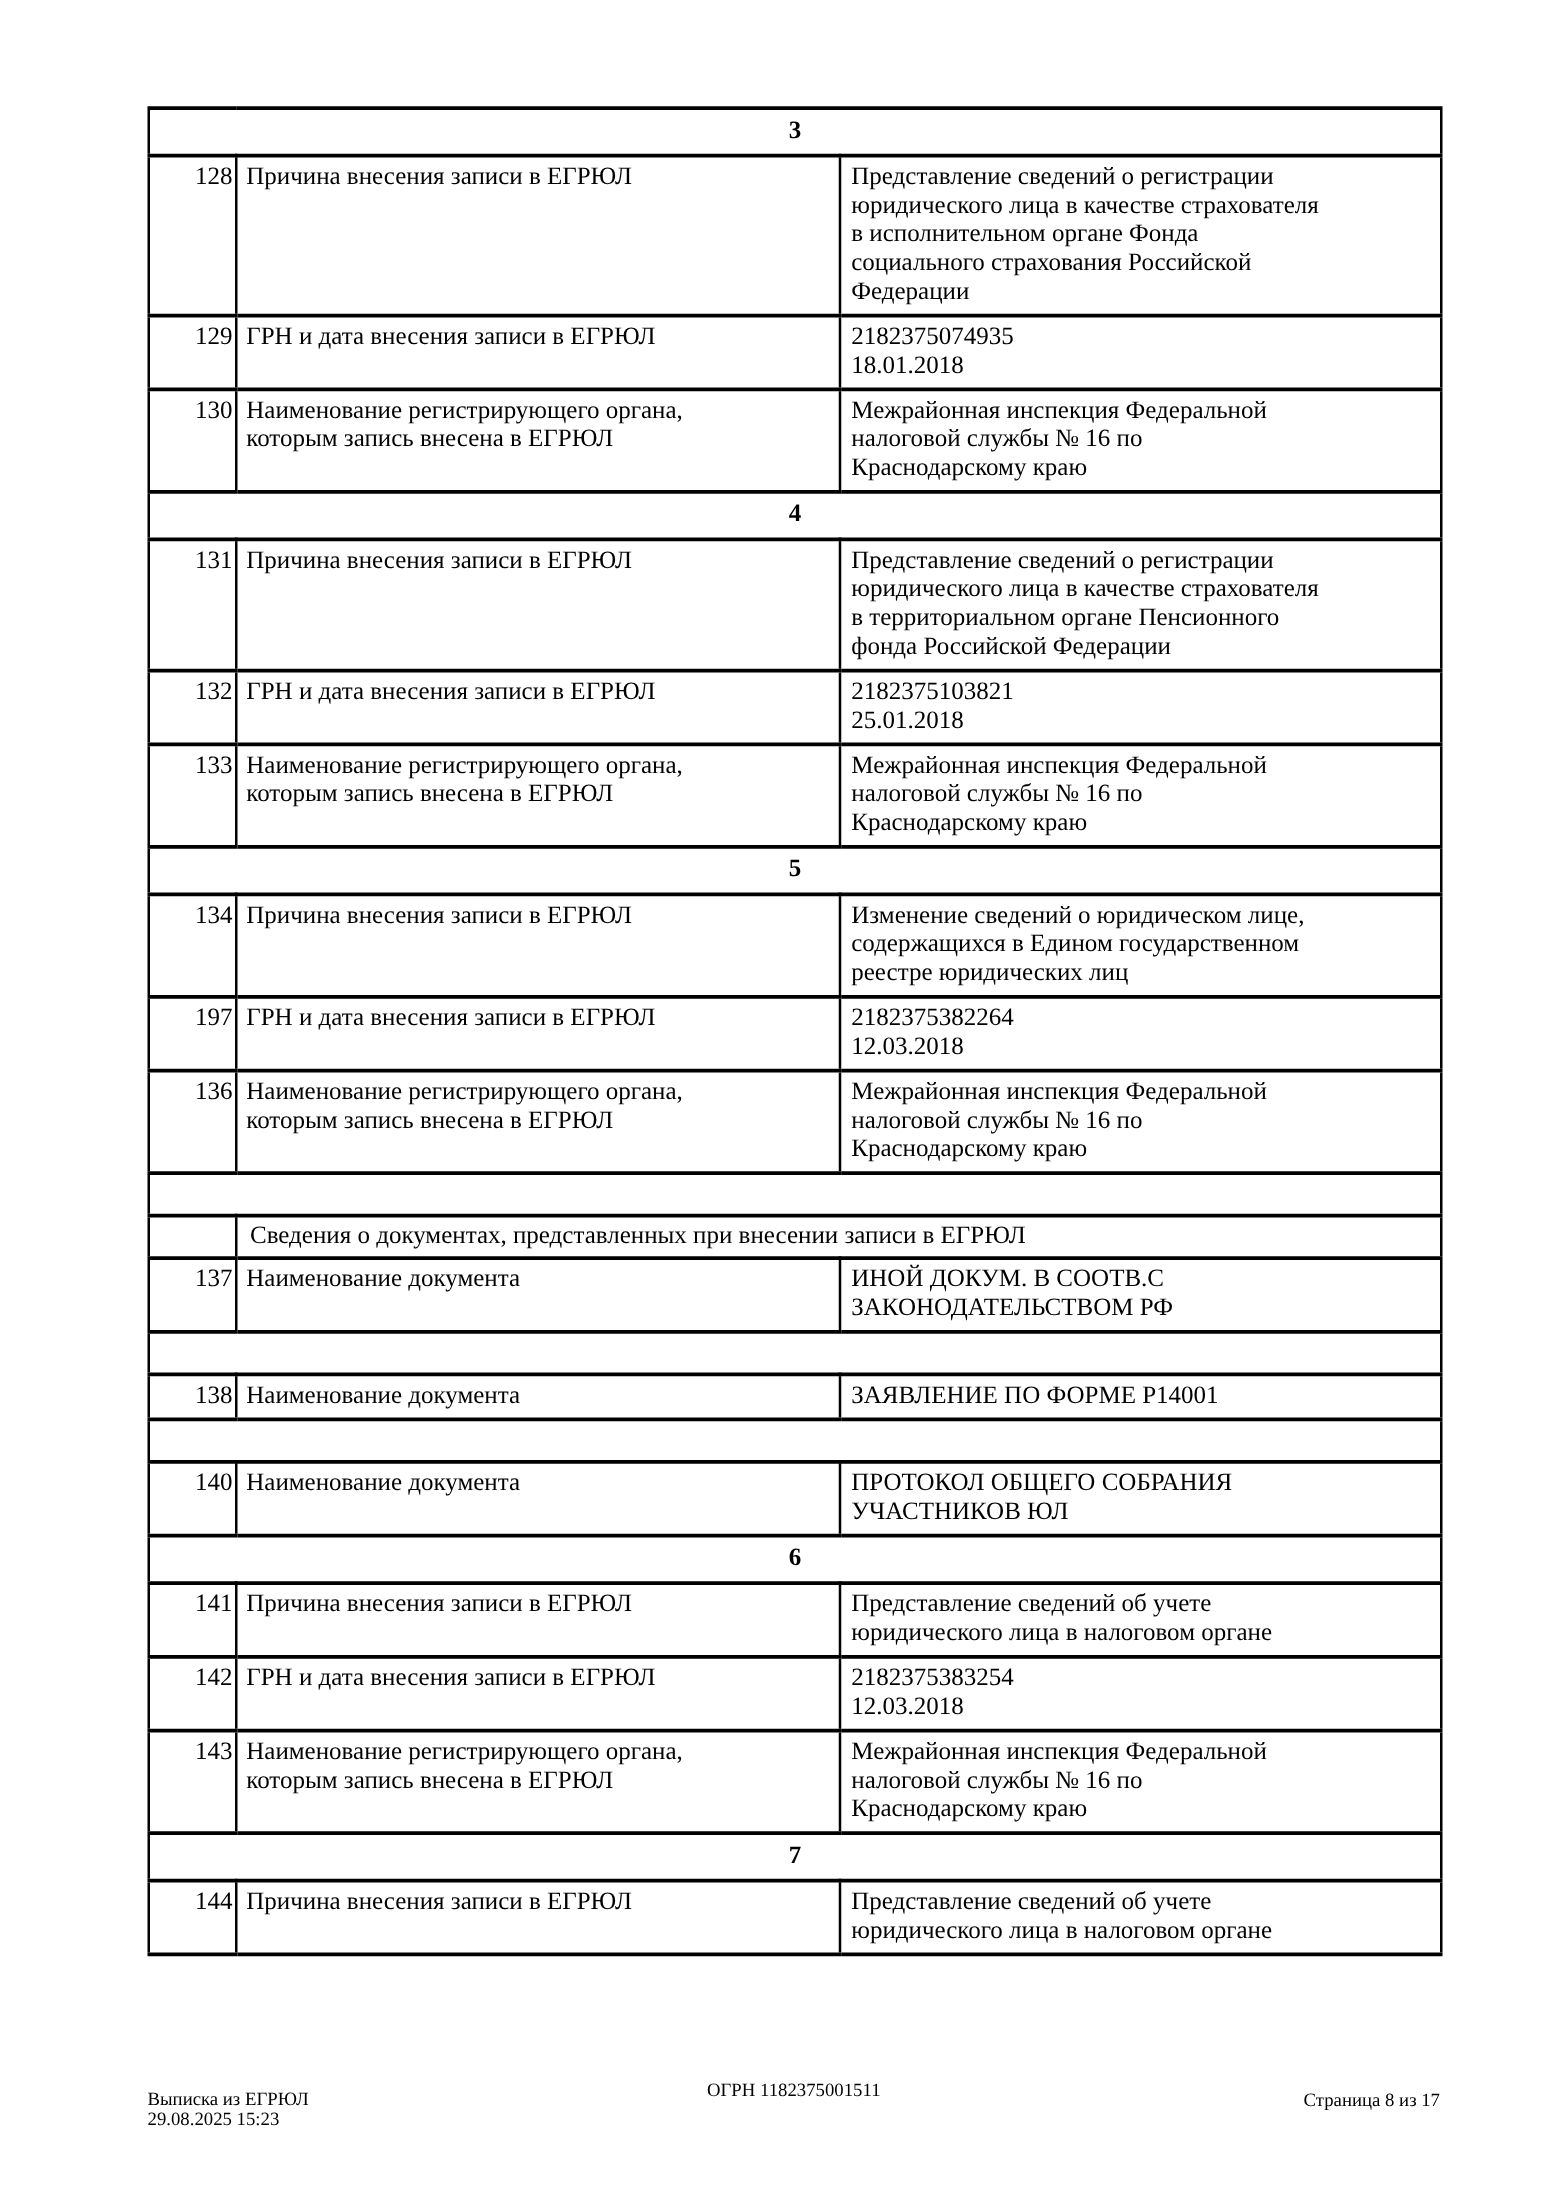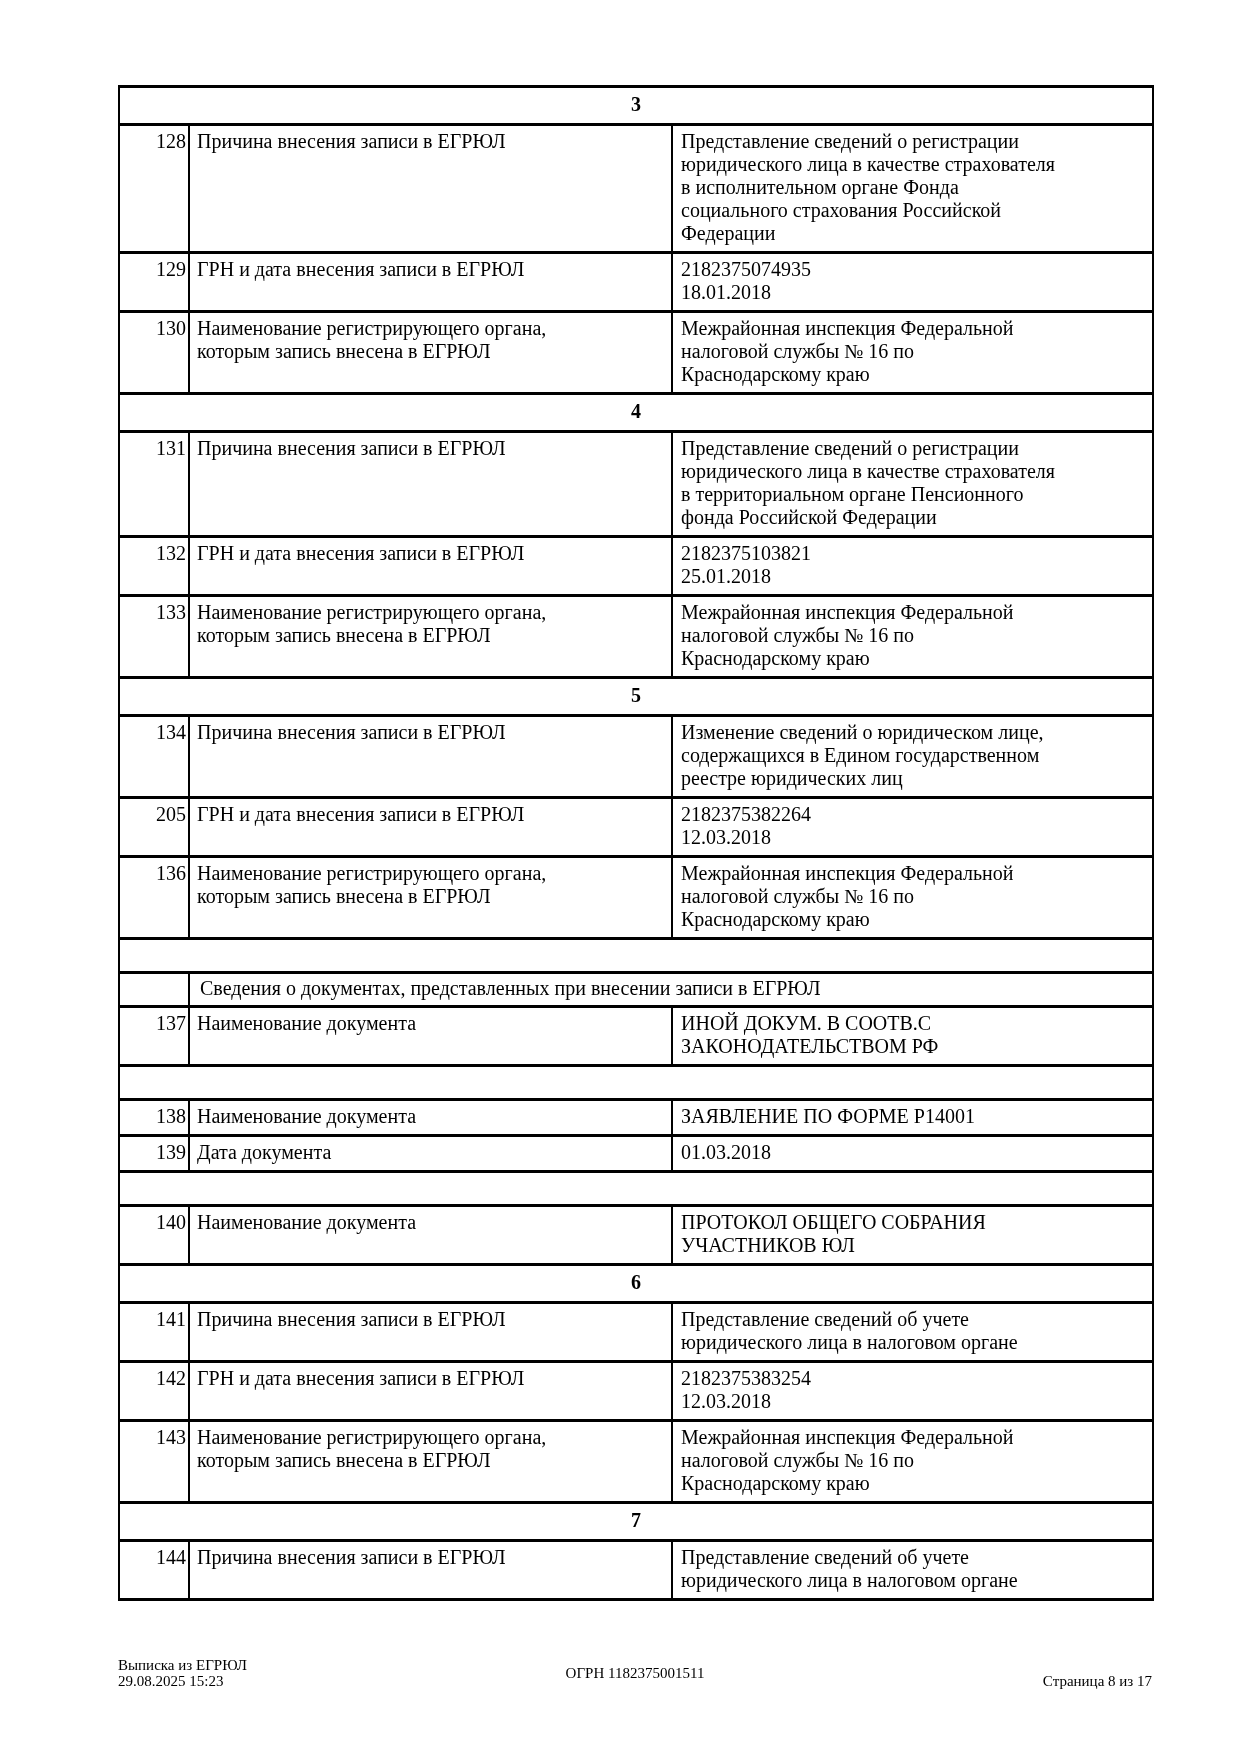--- a/index.html
+++ b/index.html
@@ -66,21 +66,21 @@
     left: 118px;
     top: 1658px;
     width: 1034px;
     height: 40px;
     font-size: 15px;
     line-height: 15.5px;
   }
   .footer .left-block {
     position: absolute;
     left: 0;
-    top: 0;
+    top: 15px;
     white-space: pre-line;
   }
   .footer .center-block {
     position: absolute;
     left: 50%;
     transform: translateX(-50%);
     top: 8px;
   }
   .footer .right-block {
     position: absolute;
@@ -156,21 +156,21 @@
           <td colspan="3">5</td>
         </tr>
         <tr>
           <td class="num">134</td>
           <td class="label">Причина внесения записи в ЕГРЮЛ</td>
           <td class="value">Изменение сведений о юридическом лице,
 содержащихся в Едином государственном
 реестре юридических лиц</td>
         </tr>
         <tr>
-          <td class="num">205</td>
+          <td class="num">197</td>
           <td class="label">ГРН и дата внесения записи в ЕГРЮЛ</td>
           <td class="value">2182375382264
 12.03.2018</td>
         </tr>
         <tr>
           <td class="num">136</td>
           <td class="label">Наименование регистрирующего органа,
 которым запись внесена в ЕГРЮЛ</td>
           <td class="value">Межрайонная инспекция Федеральной
 налоговой службы № 16 по
@@ -189,25 +189,20 @@
           <td class="value">ИНОЙ ДОКУМ. В СООТВ.С
 ЗАКОНОДАТЕЛЬСТВОМ РФ</td>
         </tr>
         <tr class="spacer">
           <td colspan="3"></td>
         </tr>
         <tr>
           <td class="num">138</td>
           <td class="label">Наименование документа</td>
           <td class="value">ЗАЯВЛЕНИЕ ПО ФОРМЕ Р14001</td>
-        </tr>
-        <tr>
-          <td class="num">139</td>
-          <td class="label">Дата документа</td>
-          <td class="value">01.03.2018</td>
         </tr>
         <tr class="spacer">
           <td colspan="3"></td>
         </tr>
         <tr>
           <td class="num">140</td>
           <td class="label">Наименование документа</td>
           <td class="value">ПРОТОКОЛ ОБЩЕГО СОБРАНИЯ
 УЧАСТНИКОВ ЮЛ</td>
         </tr>

